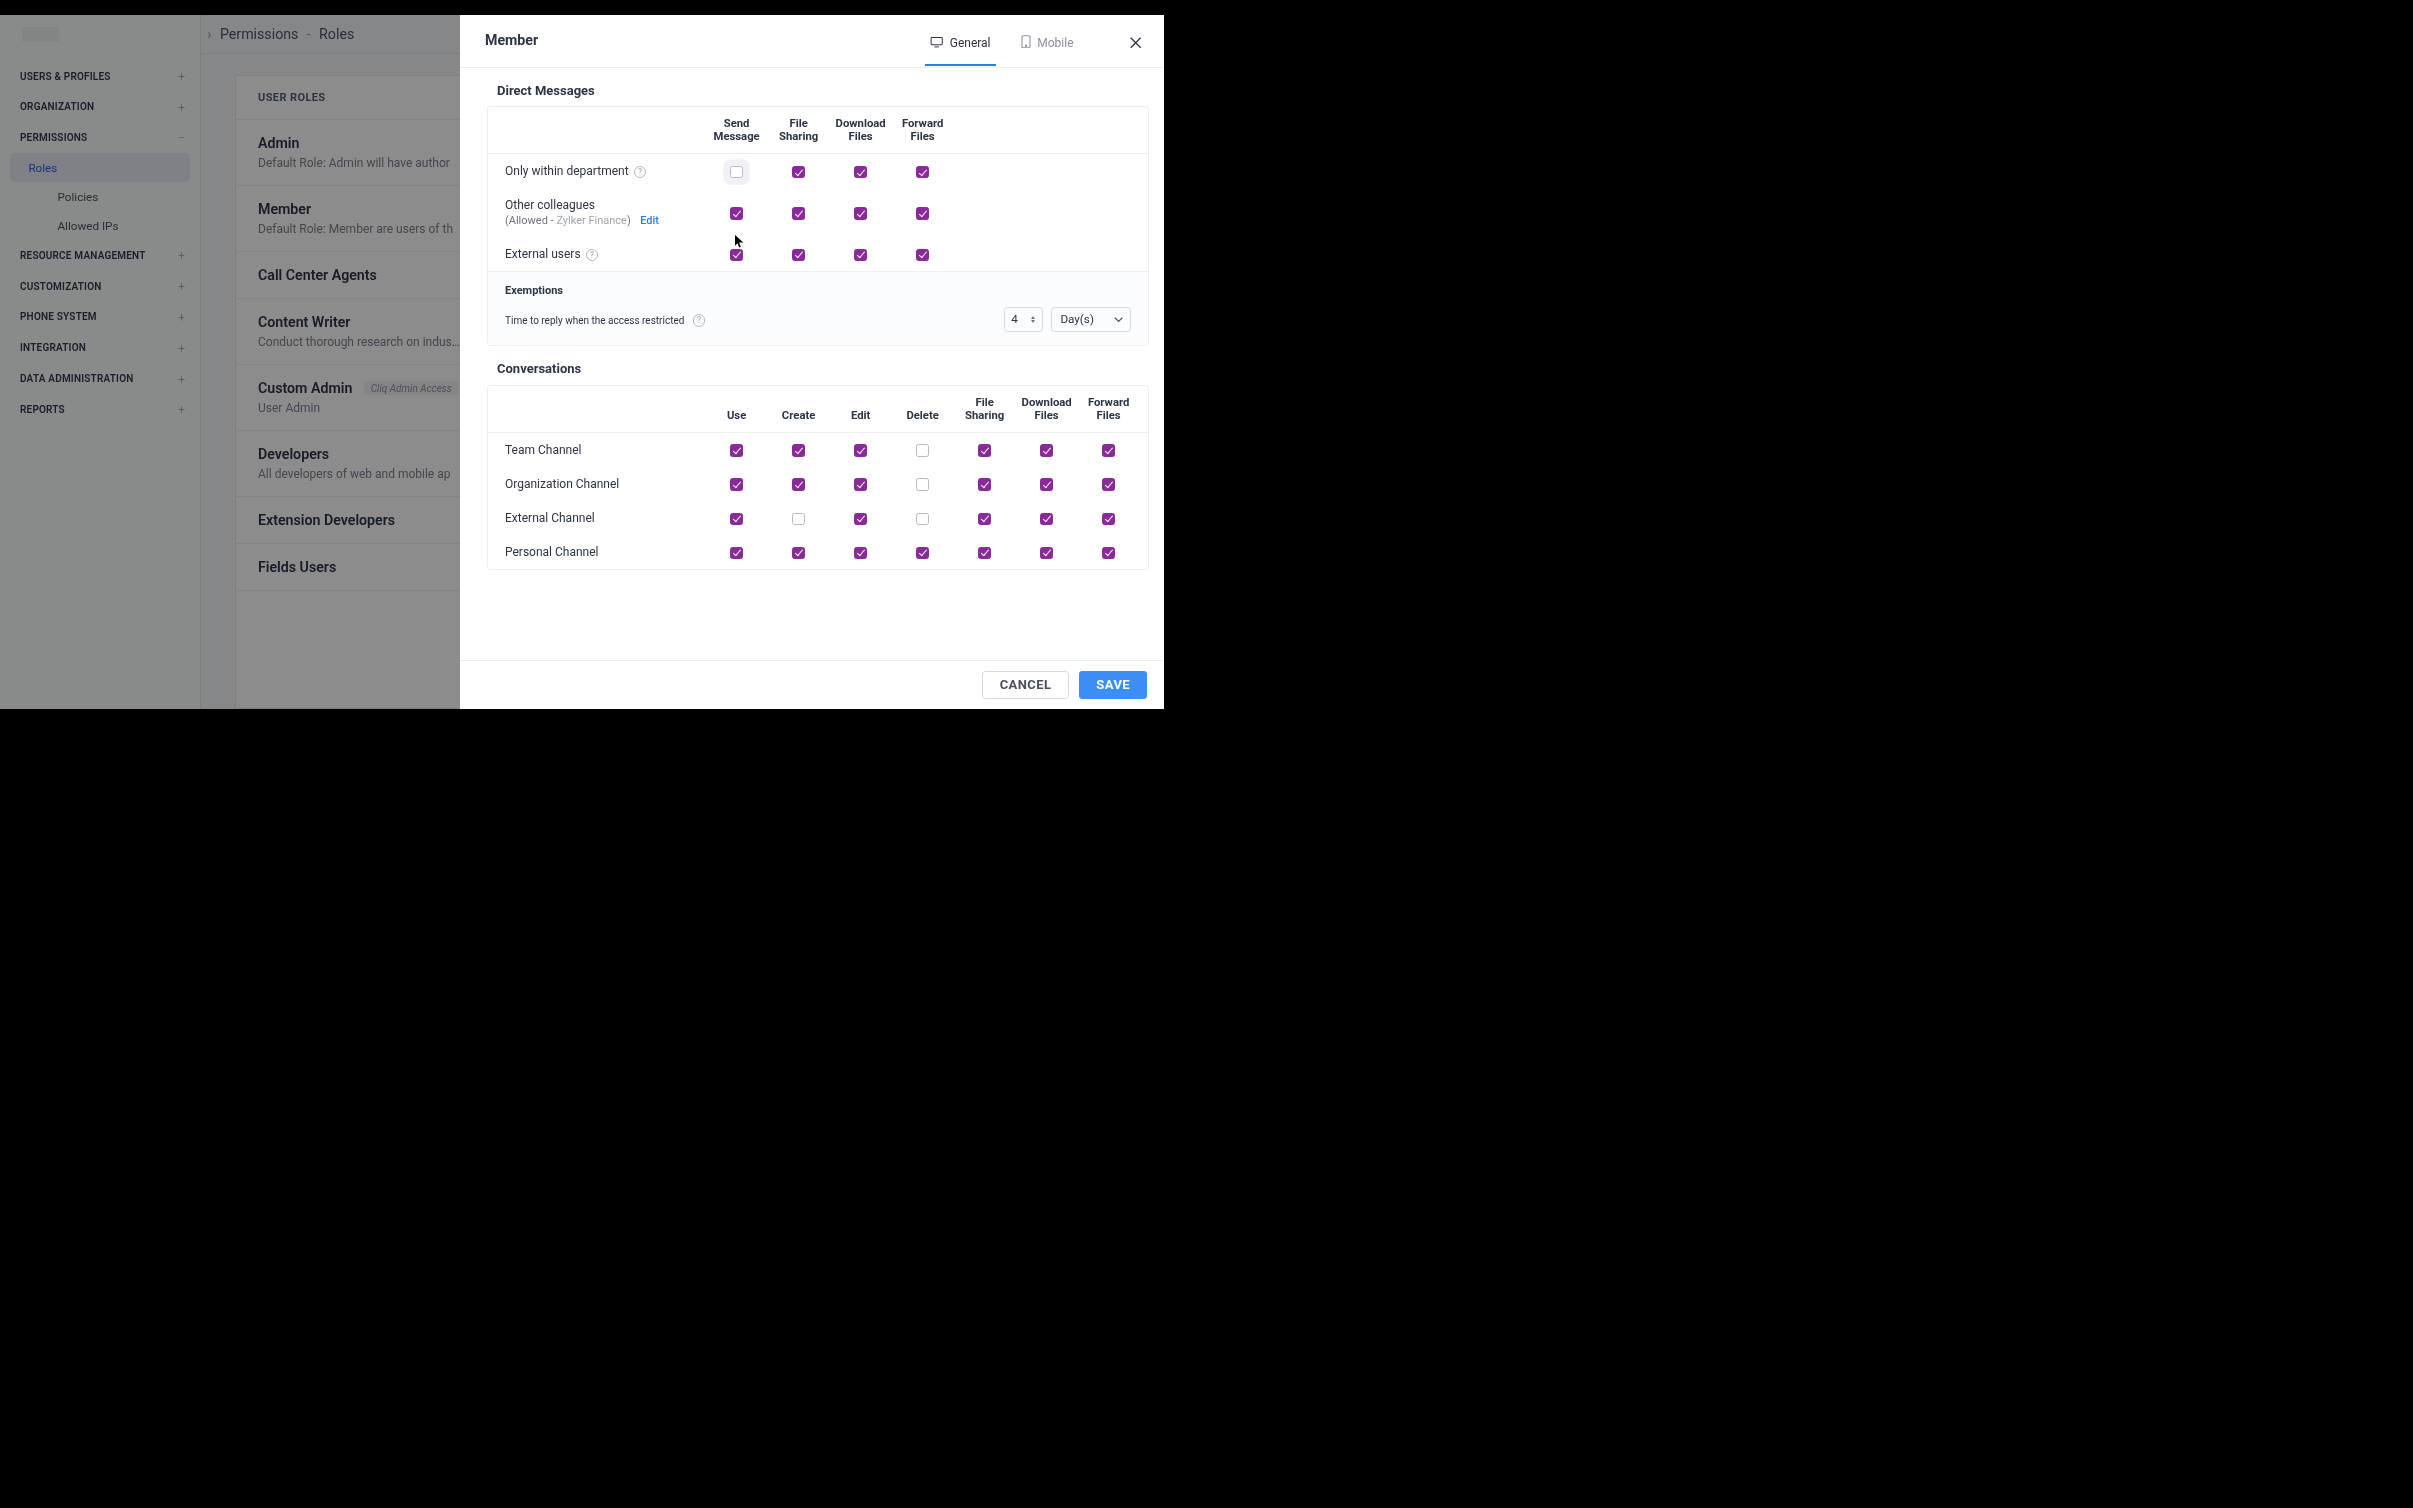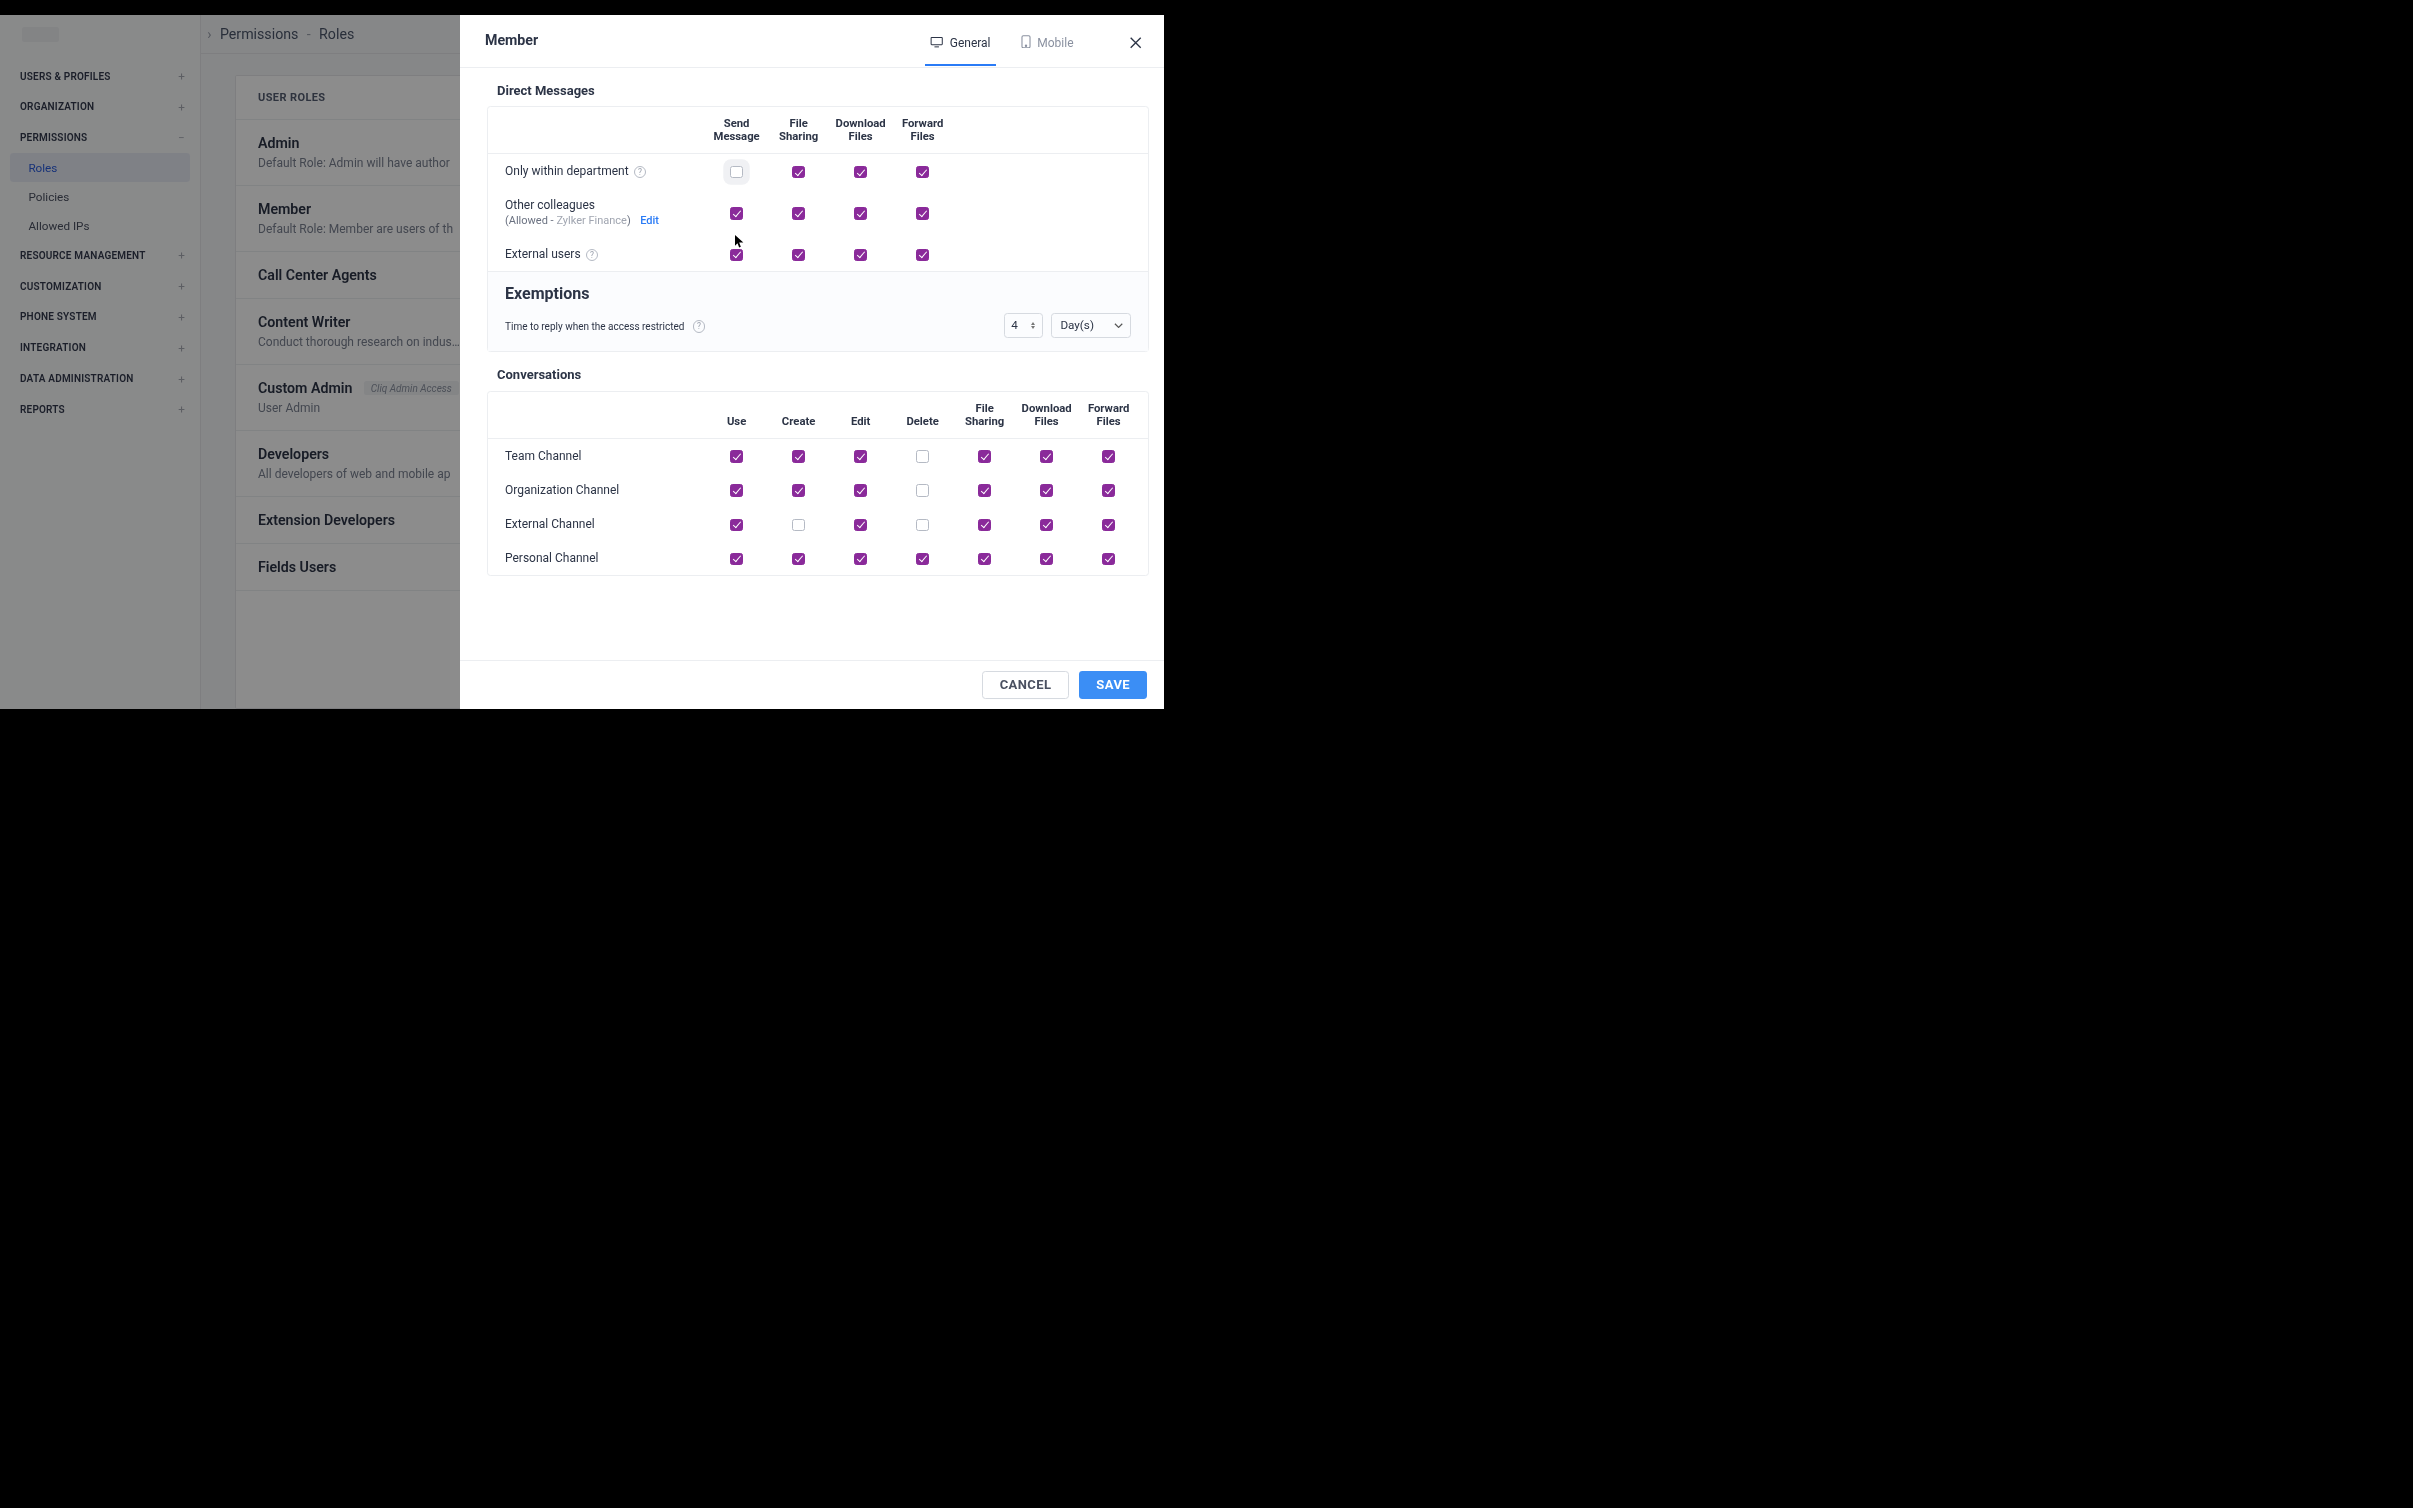--- a/index.html
+++ b/index.html
@@ -65,20 +65,21 @@
 .nav-item .plus, .nav-item .minus {
   color: #a8acb5;
   font-size: 11.7px;
   font-weight: 400;
 }
 .nav-sub {
   padding: 7.5px 0 7.5px 28.5px;
   font-size: 11.7px;
   color: #4a5060;
   cursor: pointer;
+  margin-left: 29px;
 }
 .nav-sub.selected {
   background: #e8ecf5;
   color: #2a5bdb;
   margin: 0 10px;
   border-radius: 3.4px;
   padding-left: 18.4px;
 }
 
 .header {
@@ -291,21 +292,21 @@
 .cbx.hover-outline {
   box-shadow: 0 0 0 6.7px #f0f1f4;
   border-radius: 2.5px;
 }
 
 .exemption-block {
   border-top: 0.8px solid #eceef1;
   background: #fbfcfe;
 }
 .ex-title {
-  font-size: 16px;
+  font-size: 11px;
   font-weight: 700;
   color: #2c3446;
   padding: 11.7px 17px 3.4px;
 }
 .ex-row {
   display: flex;
   align-items: center;
   justify-content: space-between;
   padding: 6.7px 17px 13.4px;
 }

